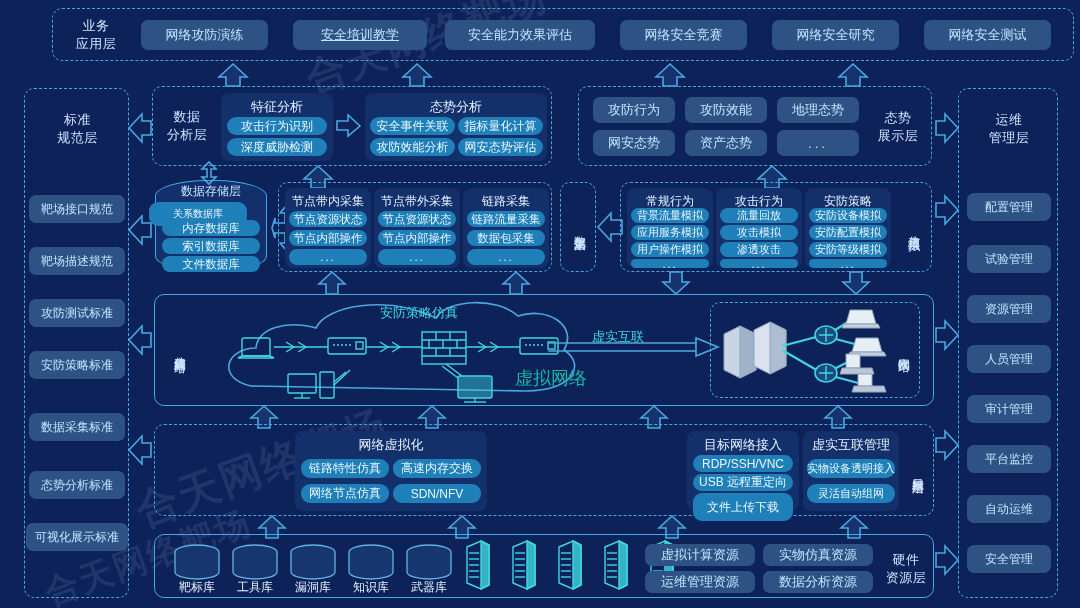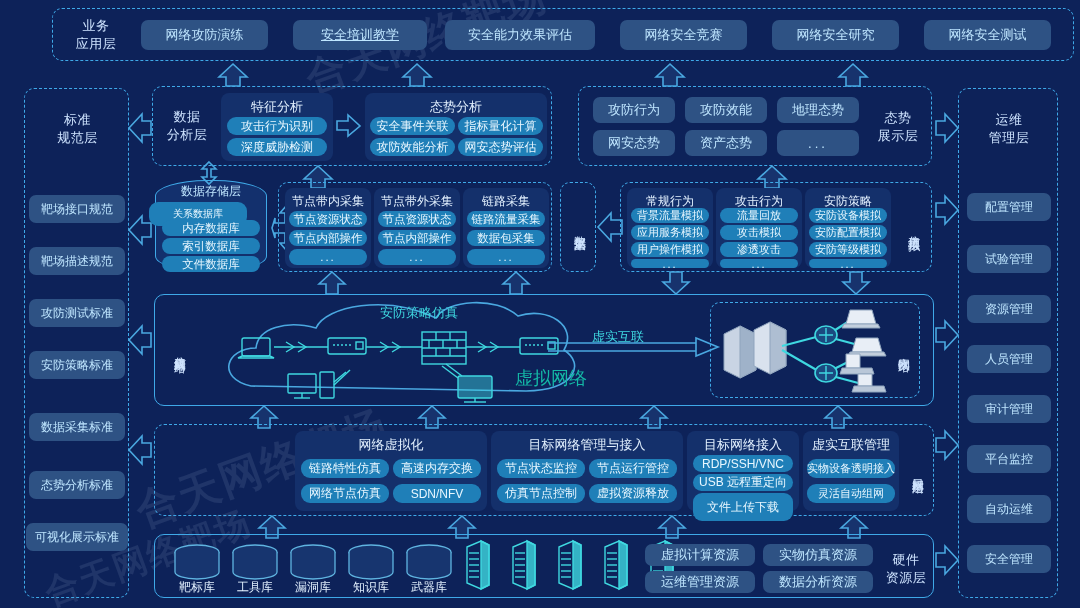--- a/index.html
+++ b/index.html
@@ -450,27 +450,20 @@
 
 
     <div class="panel" style="left:140px;top:6px;width:192px;height:80px;">
       <div class="panel-title">网络虚拟化</div>
       <div class="pill-cyan" style="position:absolute;left:6px;top:28px;width:88px;height:19px;">链路特性仿真</div>
       <div class="pill-cyan" style="position:absolute;left:98px;top:28px;width:88px;height:19px;">高速内存交换</div>
       <div class="pill-cyan" style="position:absolute;left:6px;top:53px;width:88px;height:19px;">网络节点仿真</div>
       <div class="pill-cyan" style="position:absolute;left:98px;top:53px;width:88px;height:19px;">SDN/NFV</div>
     </div>
 
-    <div class="panel" style="left:336px;top:6px;width:192px;height:80px;">
-      <div class="panel-title">目标网络管理与接入</div>
-      <div class="pill-cyan" style="position:absolute;left:6px;top:28px;width:88px;height:19px;">节点状态监控</div>
-      <div class="pill-cyan" style="position:absolute;left:98px;top:28px;width:88px;height:19px;">节点运行管控</div>
-      <div class="pill-cyan" style="position:absolute;left:6px;top:53px;width:88px;height:19px;">仿真节点控制</div>
-      <div class="pill-cyan" style="position:absolute;left:98px;top:53px;width:88px;height:19px;">虚拟资源释放</div>
-    </div>
 
     <div class="panel" style="left:532px;top:6px;width:112px;height:80px;">
       <div class="panel-title">目标网络接入</div>
       <div class="pill-cyan" style="position:absolute;left:6px;top:24px;width:100px;height:17px;">RDP/SSH/VNC</div>
       <div class="pill-cyan" style="position:absolute;left:6px;top:43px;width:100px;height:17px;">USB 远程重定向</div>
       <div class="pill-cyan" style="position:absolute;left:6px;top:62px;width:100px;height:28px;">文件上传下载</div>
     </div>
 
     <div class="panel" style="left:648px;top:6px;width:96px;height:80px;">
       <div class="panel-title">虚实互联管理</div>

